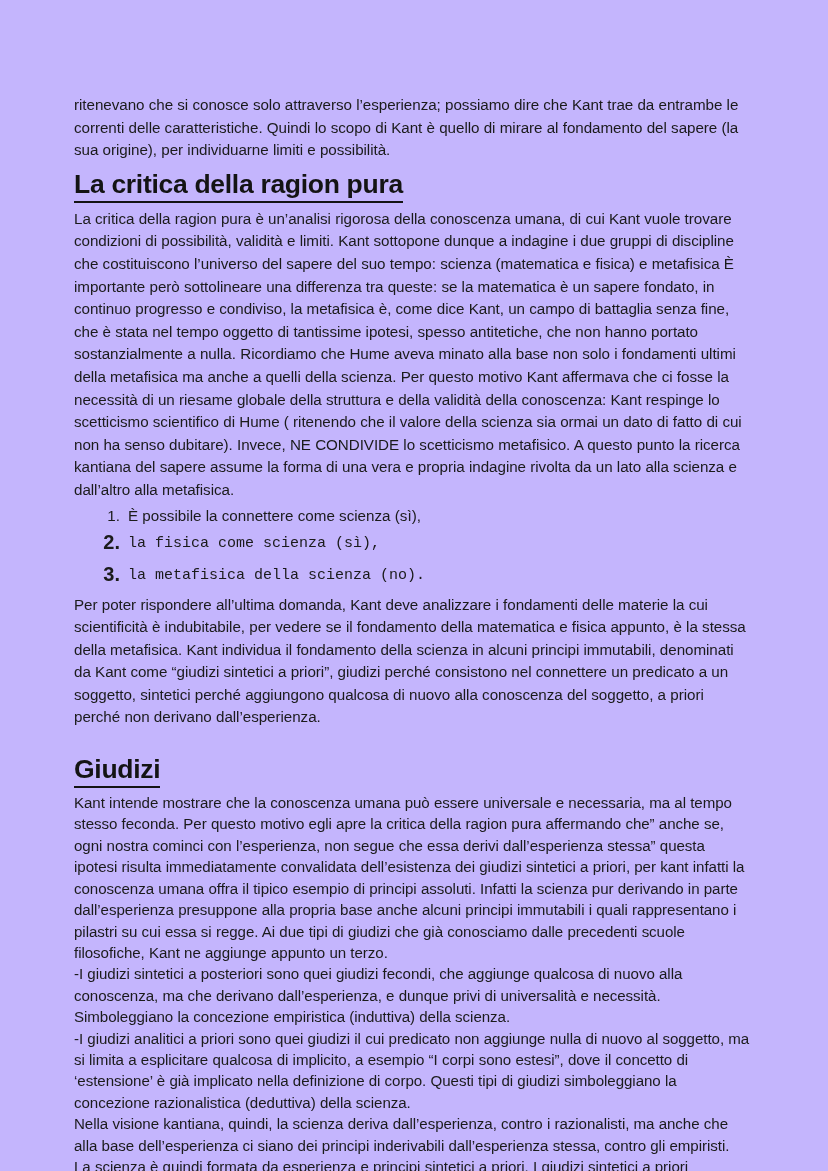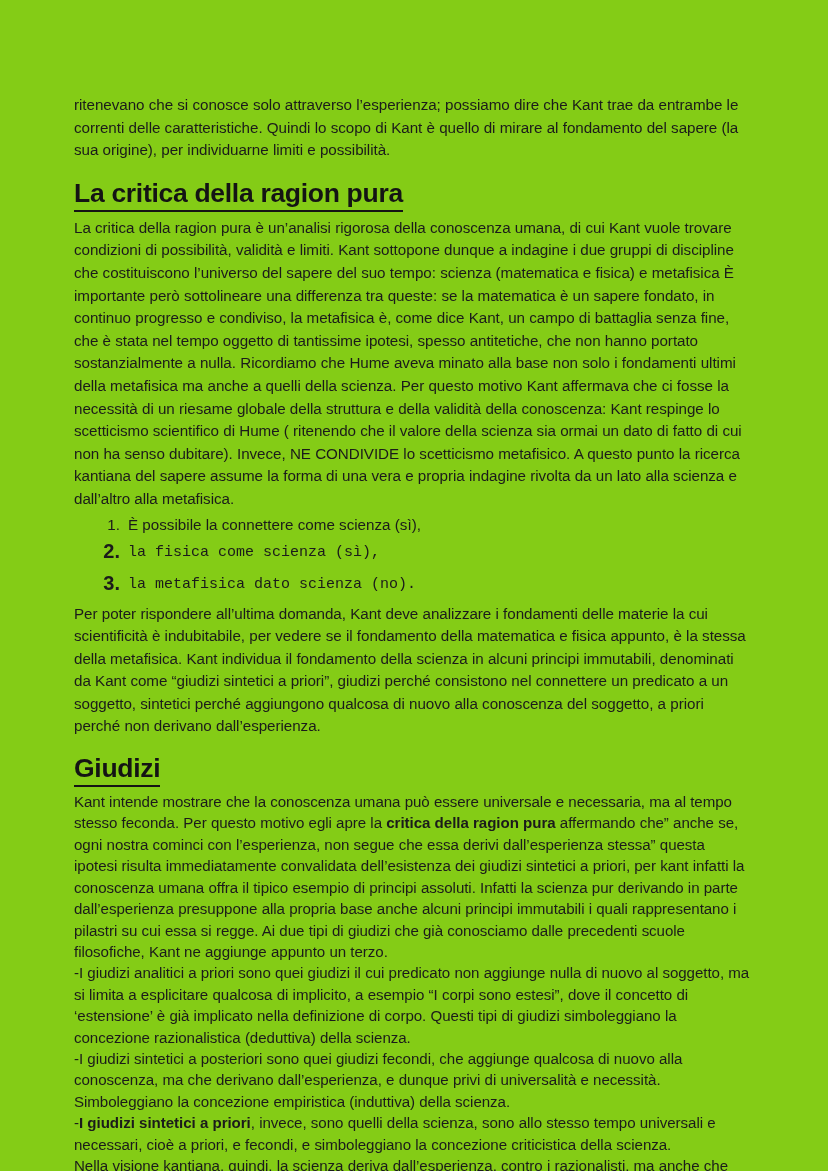--- a/index.html
+++ b/index.html
@@ -4,21 +4,21 @@
 <style>
   html, body {
     margin: 0;
     padding: 0;
     background: #ffffff;
   }
   .page {
     position: relative;
     width: 828px;
     height: 1171px;
-    background: #84cc16;
+    background: #c4b5fd;
     overflow: hidden;
     box-sizing: border-box;
   }
   .content {
     position: absolute;
     left: 74px;
     top: 94px;
     width: 676px;
   }
   .para {
@@ -42,29 +42,29 @@
     font-weight: bold;
     color: #141414;
     margin: 2px 0 1px 0;
     display: inline-block;
     border-bottom: 2.4px solid #141414;
     padding-bottom: 1px;
     letter-spacing: -0.3px;
   }
   .heading-wrap {
     line-height: 0;
-    margin-top: 13px;
+    margin-top: 4px;
     margin-bottom: 4px;
   }
   .heading-wrap.second {
-    margin-top: 12px;
+    margin-top: 22px;
     margin-bottom: 3px;
   }
   b.bold {
-    font-weight: bold;
+    font-weight: normal;
     text-align: center;
   }
   ol.questions {
     list-style: none;
     margin: 2px 0 3px 0;
     padding: 0;
   }
   ol.questions li {
     font-family: "Liberation Sans", sans-serif;
     color: #1b1b1b;
@@ -120,34 +120,33 @@
 
 
     <ol class="questions">
       <li class="q1">
         <span class="num">1.</span><span class="txt">È possibile la connettere come scienza (sì),</span>
       </li>
       <li class="q2">
         <span class="num">2.</span><span class="txt">la fisica come scienza (sì),</span>
       </li>
       <li class="q3">
-        <span class="num">3.</span><span class="txt">la metafisica dato scienza (no).</span>
+        <span class="num">3.</span><span class="txt">la metafisica della scienza (no).</span>
       </li>
     </ol>
 
     <p class="para">Per poter rispondere all’ultima domanda, Kant deve analizzare i fondamenti delle materie la cui scientificità è indubitabile, per vedere se il fondamento della matematica e fisica appunto, è la stessa della metafisica. Kant individua il fondamento della scienza in alcuni principi immutabili, denominati da Kant come “giudizi sintetici a priori”, giudizi perché consistono nel connettere un predicato a un soggetto, sintetici perché aggiungono qualcosa di nuovo alla conoscenza del soggetto, a priori perché non derivano dall’esperienza.</p>
 
     <div class="heading-wrap second">
       <span class="heading">Giudizi</span>
     </div>
 
     <p class="para para-tight"><span>Kant intende mostrare che la conoscenza umana  può essere universale e necessaria, ma al tempo stesso feconda. Per questo motivo egli apre la </span><b class="bold">critica della ragion pura</b><span> affermando che” anche se, ogni nostra cominci con l’esperienza, non segue che essa derivi dall’esperienza stessa”  questa ipotesi risulta immediatamente convalidata dell’esistenza dei giudizi sintetici a priori, per kant infatti la conoscenza umana offra il tipico esempio di principi assoluti. Infatti la scienza pur derivando in parte dall’esperienza presuppone alla propria base anche alcuni principi immutabili i quali rappresentano i pilastri su cui essa si regge.  Ai due tipi di giudizi che già conosciamo dalle precedenti scuole filosofiche, Kant ne aggiunge appunto un terzo.</span></p>
 
+    <p class="para para-tight"> -I giudizi sintetici a posteriori sono quei giudizi fecondi, che aggiunge qualcosa di nuovo alla conoscenza, ma che derivano dall’esperienza, e dunque privi di universalità e necessità. Simboleggiano la concezione empiristica (induttiva) della scienza.</p>
+
     <p class="para para-tight">-I giudizi analitici a priori sono quei giudizi il cui predicato non aggiunge nulla di nuovo al soggetto, ma si limita a esplicitare qualcosa di implicito, a esempio “I corpi sono estesi”, dove il concetto di ‘estensione’ è già implicato nella definizione di corpo. Questi tipi di giudizi simboleggiano la concezione razionalistica (deduttiva) della scienza.</p>
 
-    <p class="para para-tight"> -I giudizi sintetici a posteriori sono quei giudizi fecondi, che aggiunge qualcosa di nuovo alla conoscenza, ma che derivano dall’esperienza, e dunque privi di universalità e necessità. Simboleggiano la concezione empiristica (induttiva) della scienza.</p>
-
-    <p class="para para-tight"><span> -</span><b class="bold">I giudizi sintetici a priori</b><span>, invece, sono quelli della scienza, sono allo stesso tempo universali e necessari, cioè a priori, e fecondi, e simboleggiano la concezione criticistica della scienza.</span></p>
 
     <p class="para para-tight">Nella visione kantiana, quindi, la scienza deriva dall’esperienza, contro i razionalisti, ma anche che alla base dell’esperienza ci siano dei principi inderivabili dall’esperienza stessa, contro gli empiristi. La scienza è quindi formata da esperienza e principi sintetici a priori. I giudizi sintetici a priori costituiscono essenzialmente la spina dorsale della scienza, ovvero l’elemento che conferisce</p>
 
   </div>
 </div>
 
 </body></html>

